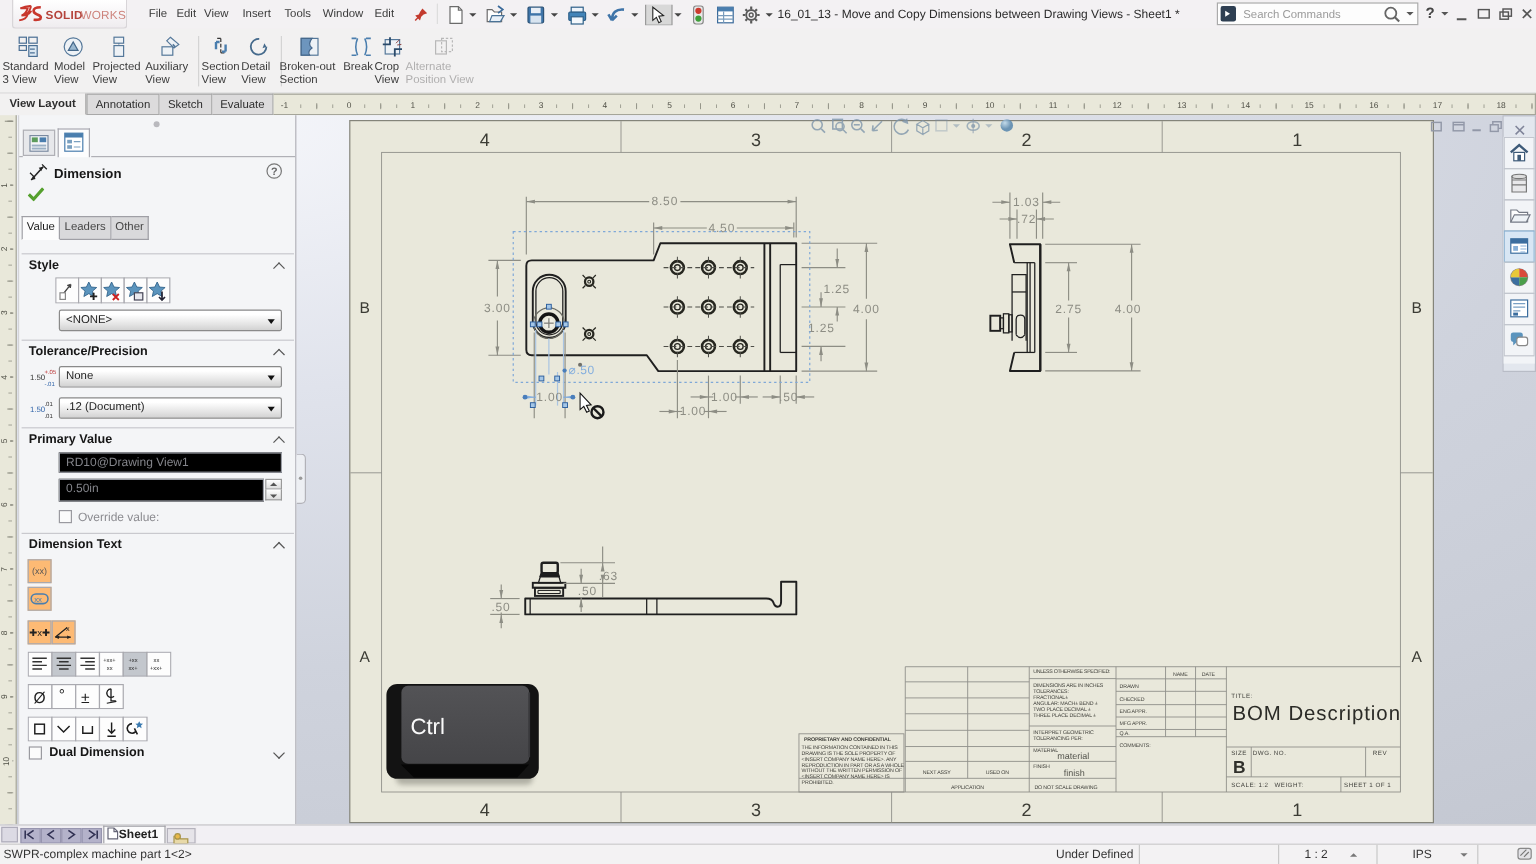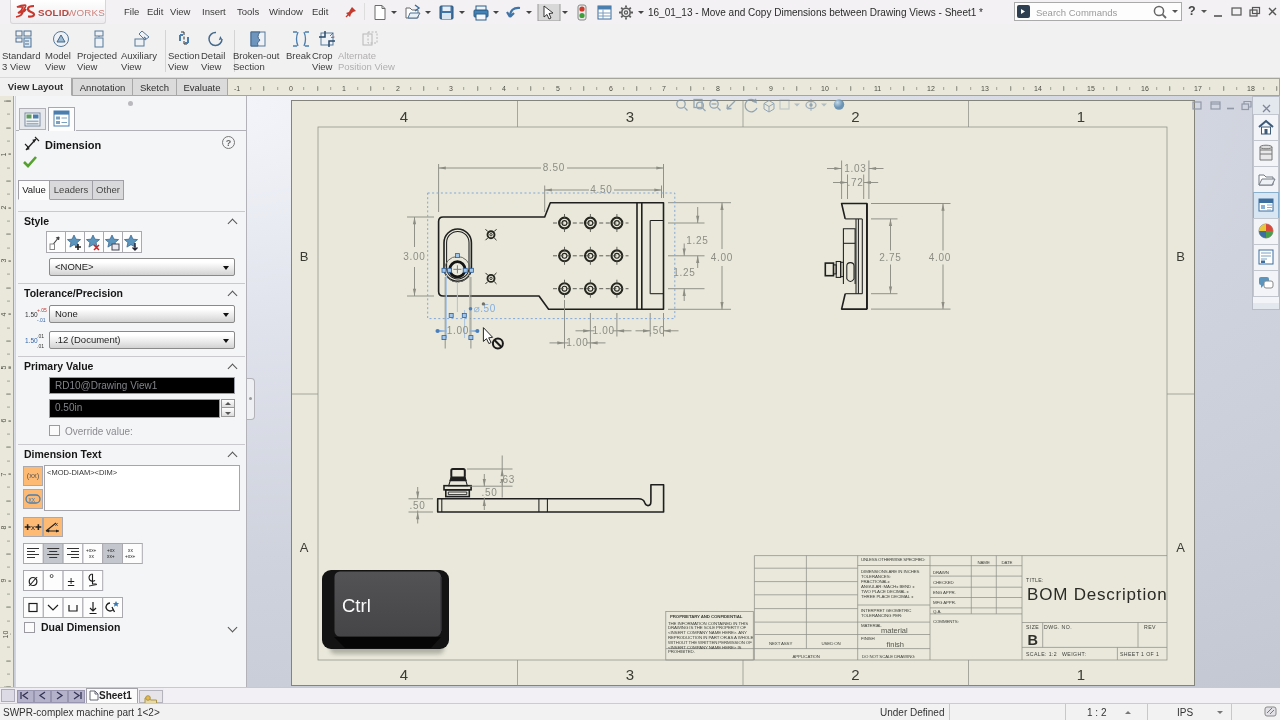--- a/index.html
+++ b/index.html
@@ -820,21 +820,20 @@
 <div class="ab" style="left:33px;top:329px;width:11px;height:11px;background:#fbfbfb;border:1px solid #9a9aa0"></div>
 <span class="ab" style="left:49px;top:330px;font-size:10px;color:#8b8b90">Override value:</span>
 <div class="ab sep" style="left:2px;top:348px;width:227px"></div>
 <span class="ab hdr" style="left:8px;top:352px">Dimension Text</span>
 <div class="ab chev chup" style="left:213px;top:357px"></div>
 <div class="ab ib" style="left:7px;top:370px;width:20px;height:20px;text-align:center;font-size:7.5px;color:#555;line-height:18px">(xx)</div>
 <div class="ab ib" style="left:7px;top:393px;width:20px;height:20px"><svg width="18" height="18" viewBox="0 0 18 18">
         <rect x="2" y="5" width="14" height="8" rx="4" fill="none" stroke="#4a7eae" stroke-width="1.3"></rect>
         <text x="4.5" y="11.5" font-size="6.5" fill="#4a7eae">xx</text>
       </svg></div>
-<div class="ab" style="left:28px;top:369px;width:196px;height:46px;background:#fff;border:1px solid #a5a5ab;font-size:7.5px;color:#333;padding:2px">&lt;MOD-DIAM&gt;&lt;DIM&gt;</div>
 <div class="ab ib" style="left:7px;top:421px;width:20px;height:20px;font-size:8px;text-align:center;line-height:19px;color:#222">✚x✚</div>
 <div class="ab ib" style="left:27px;top:421px;width:20px;height:20px"><svg width="18" height="18">
         <path d="M2 13 L15 13 M2 13 L12 5" stroke="#222" stroke-width="1.1" fill="none"></path>
         <text x="11" y="8" font-size="6" fill="#222">x</text>
         <polygon points="2,13 5.5,11.5 5,14.5" fill="#222"></polygon>
         <polygon points="15,13 12,11.5 12,14.5" fill="#222"></polygon>
       </svg></div>
 <div class="ab" style="left:7px;top:447px;width:120px;height:21px"><svg width="120" height="21" viewBox="0 0 120 21">
 <g fill="#fdfdfd" stroke="#a9a9af">
           <rect x="0.5" y="0.5" width="19.8" height="20"></rect>

